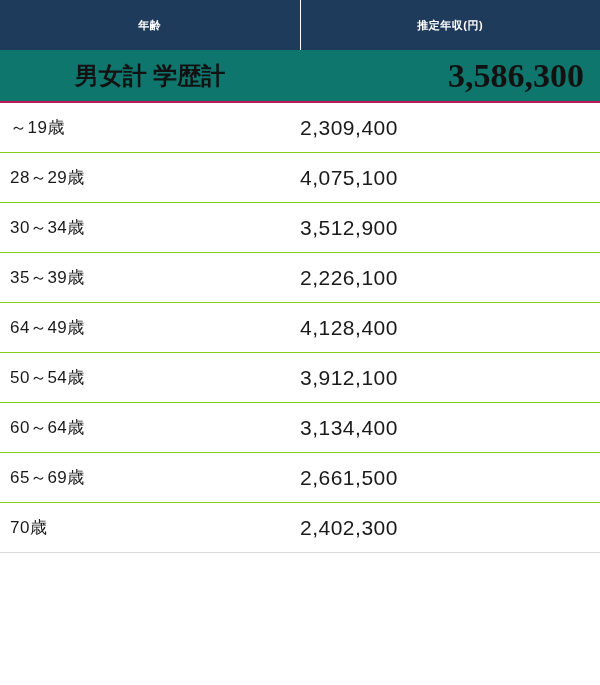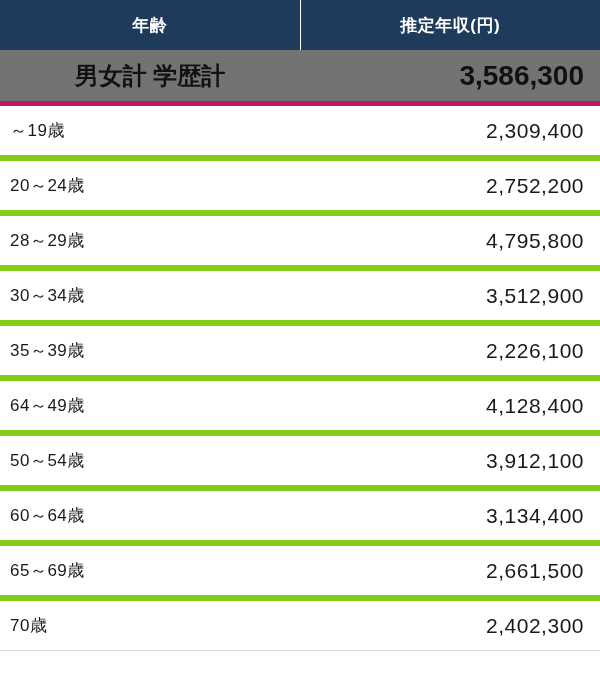--- a/index.html
+++ b/index.html
@@ -21,71 +21,71 @@
     width: 600px;
     border-collapse: collapse;
     table-layout: fixed;
   }
   table.salary-table col.col-age { width: 300px; }
   table.salary-table col.col-income { width: 300px; }
 
   thead th {
     background: #1f3b5c;
     color: #ffffff;
-    font-size: 17px;
+    font-size: 11px;
     font-weight: bold;
     height: 50px;
     padding: 0;
     text-align: center;
     vertical-align: middle;
     border: none;
     letter-spacing: 0.5px;
   }
   thead th.th-age {
     border-right: 1px solid #ffffff;
   }
 
   tbody tr.total-row td {
-    background: #737373;
+    background: #0f766e;
     height: 51px;
     vertical-align: middle;
-    border-bottom: 5px solid #be185d;
+    border-bottom: 2px solid #be185d;
   }
   tbody tr.total-row td.cell-age {
     font-size: 24px;
     font-weight: bold;
     color: #111111;
     text-align: center;
     padding: 0 10px;
   }
   tbody tr.total-row td.cell-income {
-    font-size: 28px;
+    font-size: 34px;
     font-weight: bold;
     color: #111111;
     text-align: right;
     padding: 0 16px 0 0;
+    font-family: Liberation Serif, serif;
   }
 
   tbody tr.data-row td {
     height: 49px;
     vertical-align: middle;
-    border-bottom: 6px solid #84cc16;
+    border-bottom: 1px solid #84cc16;
     background: #ffffff;
   }
   tbody tr.data-row td.cell-age {
     font-size: 17px;
     color: #1a1a1a;
     text-align: left;
     padding: 0 0 0 10px;
     letter-spacing: 0.5px;
   }
   tbody tr.data-row td.cell-income {
     font-size: 21px;
     color: #1a1a1a;
-    text-align: right;
     padding: 0 16px 0 0;
     letter-spacing: 0.5px;
   }
   tbody tr.data-row:last-child td {
     border-bottom: 1px solid #d9d9d9;
   }
 </style>
 </head>
 <body>
 
@@ -104,26 +104,22 @@
     <tbody>
       <tr class="total-row">
         <td class="cell-age">男女計 学歴計</td>
         <td class="cell-income">3,586,300</td>
       </tr>
       <tr class="data-row">
         <td class="cell-age">～19歳</td>
         <td class="cell-income">2,309,400</td>
       </tr>
       <tr class="data-row">
-        <td class="cell-age">20～24歳</td>
-        <td class="cell-income">2,752,200</td>
-      </tr>
-      <tr class="data-row">
         <td class="cell-age">28～29歳</td>
-        <td class="cell-income">4,795,800</td>
+        <td class="cell-income">4,075,100</td>
       </tr>
       <tr class="data-row">
         <td class="cell-age">30～34歳</td>
         <td class="cell-income">3,512,900</td>
       </tr>
       <tr class="data-row">
         <td class="cell-age">35～39歳</td>
         <td class="cell-income">2,226,100</td>
       </tr>
       <tr class="data-row">

